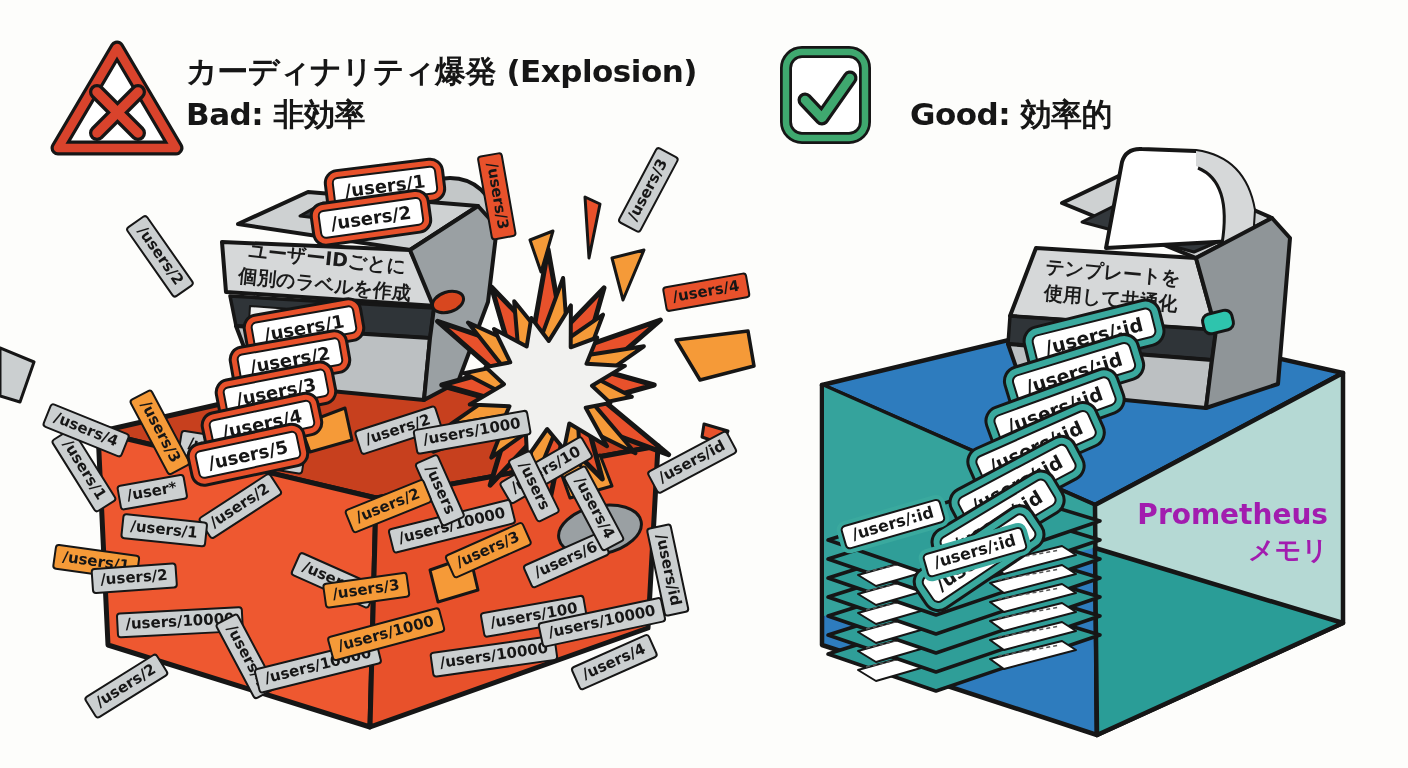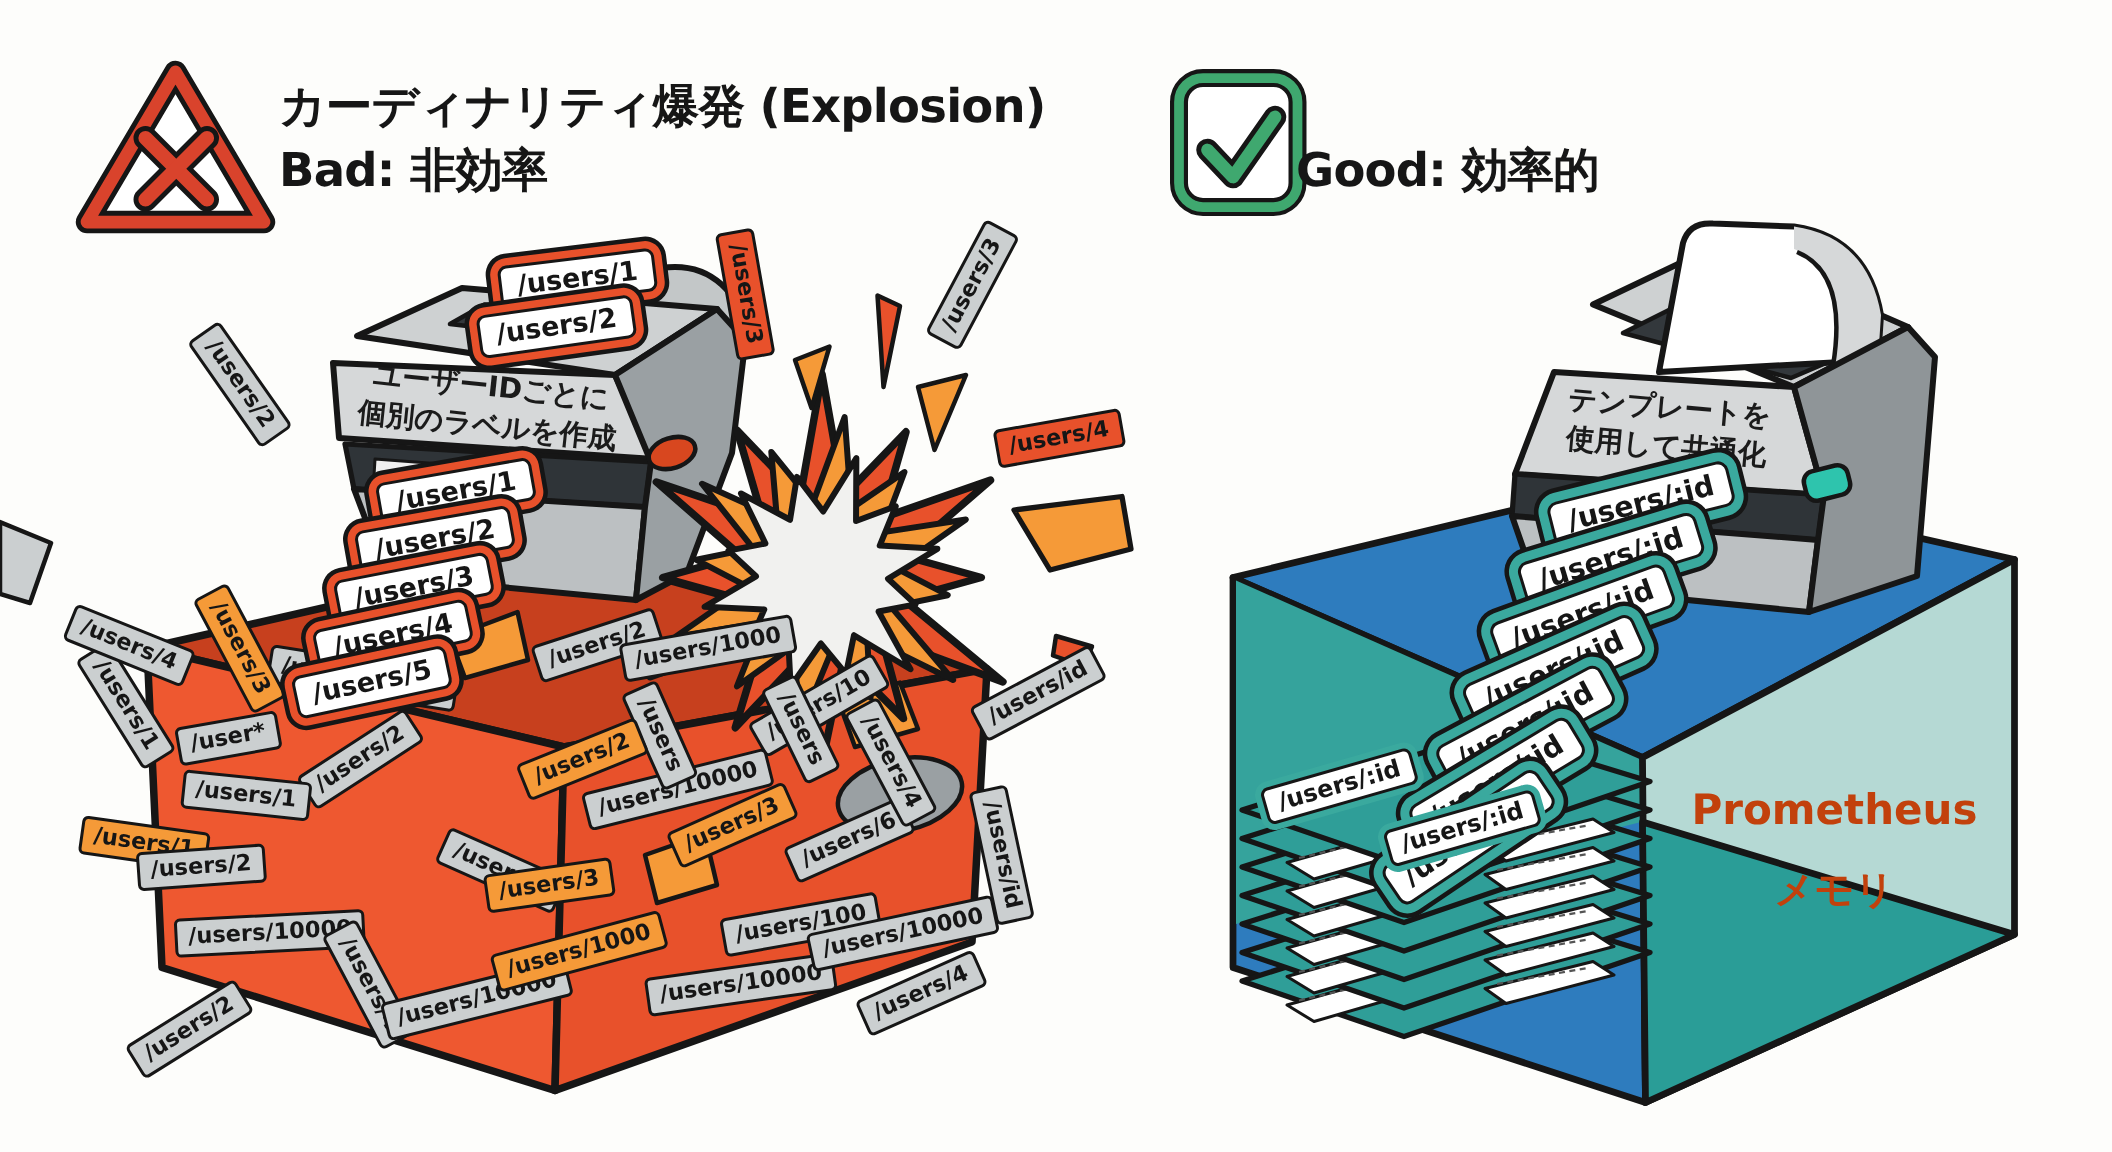--- a/index.html
+++ b/index.html
@@ -20,22 +20,22 @@
   .red{background:#e8512b;}
   .strip-red{background:#fff;border-width:2px;border-radius:6px;font-size:18px;padding:1px 10px;
     box-shadow:0 0 0 5px #e8512b,0 0 0 8px #161616;}
   .strip-teal{background:#fff;border-width:2px;border-radius:7px;font-size:19px;padding:1px 10px;
     box-shadow:0 0 0 6px #3aa99e,0 0 0 9px #161616;}
   .sheet-chip{background:#fff;border-width:2px;border-radius:5px;font-size:16px;padding:0 8px;
     box-shadow:0 0 0 4px #3aa99e;}
   .caption{position:absolute;z-index:2;font-weight:bold;font-size:19px;line-height:1.35;text-align:center;color:#1b1b1b;}
   #explosion-text{position:absolute;z-index:2;left:468px;top:348px;width:160px;text-align:center;font-weight:800;}
   #explosion-text .l1{font-size:27px;} #explosion-text .l2{font-size:26px;}
-  #prom-text{position:absolute;z-index:2;left:1118px;top:523px;width:210px;text-align:center;font-weight:800;color:#c2410c;}
-  #prom-text .l1{font-size:28px;} #prom-text .l2{font-size:26px;margin-top:20px;}
+  #prom-text{position:absolute;z-index:2;left:1118px;top:498px;width:210px;text-align:right;font-weight:800;color:#a21caf;}
+  #prom-text .l1{font-size:28px;} #prom-text .l2{font-size:26px;margin-top:2px;}
   svg{display:block;}
 </style>
 </head>
 <body>
 
 <div id="canvas">
 
   <svg id="scene" width="1408" height="768" viewBox="0 0 1408 768">
 
     <g stroke="#161616" stroke-linejoin="round">
@@ -145,21 +145,21 @@
 
   <svg class="overlay" style="left:778px;top:44px;z-index:4" width="95" height="102" viewBox="0 0 95 102">
     <rect x="8" y="8" width="79" height="86" rx="16" fill="#ffffff" stroke="#161616" stroke-width="12"></rect>
     <rect x="8" y="8" width="79" height="86" rx="16" fill="none" stroke="#3fa86f" stroke-width="6.5"></rect>
     <path d="M27,56 L44,74 L72,34" fill="none" stroke="#161616" stroke-width="15" stroke-linecap="round" stroke-linejoin="round"></path>
     <path d="M27,56 L44,74 L72,34" fill="none" stroke="#3fa86f" stroke-width="8.5" stroke-linecap="round" stroke-linejoin="round"></path>
   </svg>
 
   <div class="hdr" style="left:186px;top:97px">Bad: 非効率</div>
   <div class="hdr" style="left:186px;top:54px">カーディナリティ爆発 (Explosion)</div>
-  <div class="hdr" style="left:864px;top:97px">Good: 効率的</div>
+  <div class="hdr" style="left:910px;top:97px">Good: 効率的</div>
 
   <div class="caption" style="left:234px;top:246px;width:184px;transform:rotate(6deg)">
     <div>ユーザーIDごとに</div>
     <div>個別のラベルを作成</div>
   </div>
   <div class="caption" style="left:1026px;top:260px;width:172px;transform:rotate(5deg)">
     <div>テンプレートを</div>
     <div>使用して共通化</div>
   </div>
 

